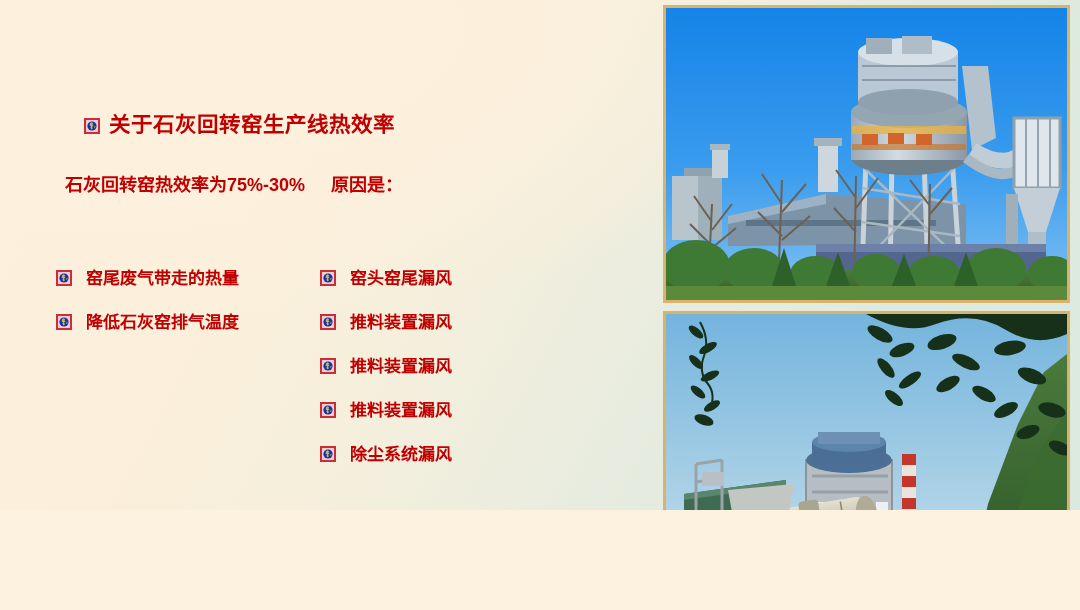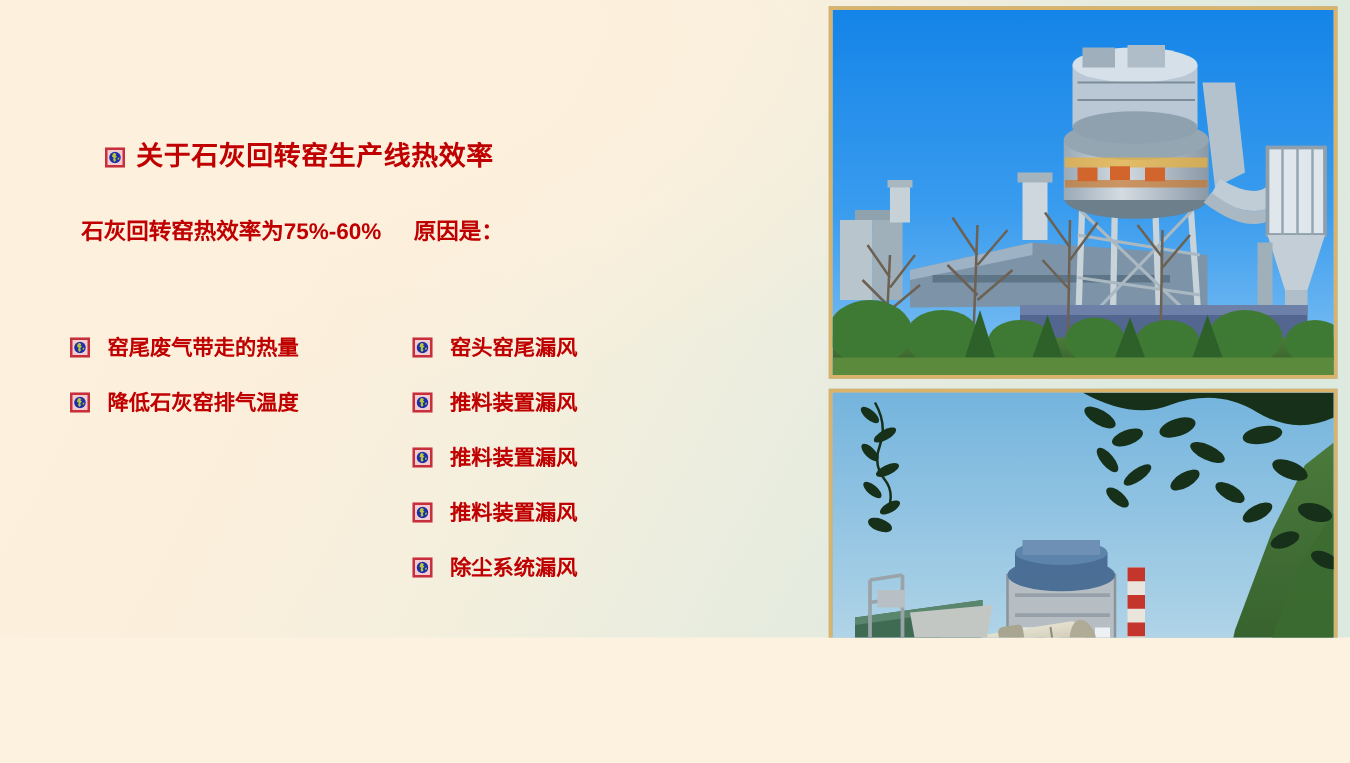--- a/index.html
+++ b/index.html
@@ -39,21 +39,21 @@
     box-sizing:border-box;
     border:2px solid #c7303a;
     background:#f3ccd2;
     display:inline-block;
   }
   .globe svg{position:absolute;left:1px;top:1px;display:block;}
 
   
   .col{position:absolute;display:flex;flex-direction:column;}
   .col-left{left:56px;top:256px;}
-  .col-right{left:330px;top:256px;}
+  .col-right{left:320px;top:256px;}
   .bullet{
     display:flex;align-items:center;gap:14px;height:44px;
   }
   .bullet .label{
     color:#c00000;font-size:17px;font-weight:bold;white-space:nowrap;line-height:1;
   }
   .bullet.indent .label{padding-left:8px;}
 
   
   .conclusion{
@@ -80,21 +80,21 @@
     <span class="globe">
       <svg width="10" height="10" viewBox="0 0 10 10">
         <circle cx="5" cy="5" r="4.6" fill="#1a2fa8"></circle>
         <path d="M4.2 1.2 L6.2 2.1 L5.4 3.4 L6.6 4.2 L5.2 5.6 L5.8 7.4 L4.4 8.6 L3.4 6.8 L4.0 5.2 L2.6 4.4 L3.0 2.6 Z" fill="#b6c43a"></path>
         <path d="M7.2 5.4 L8.6 5.0 L8.2 6.6 L7.0 6.8 Z" fill="#b6c43a"></path>
       </svg>
     </span>
     <span class="title-text">关于石灰回转窑生产线热效率</span>
   </div>
 
-  <div class="subtitle"><span>石灰回转窑热效率为75%-60%</span><span class="gap"></span><span>原因是：</span></div>
+  <div class="subtitle"><span>石灰回转窑热效率为75%-30%</span><span class="gap"></span><span>原因是：</span></div>
 
   <div class="col col-left">
 
     <div class="bullet">
       <span class="globe">
         <svg width="10" height="10" viewBox="0 0 10 10">
           <circle cx="5" cy="5" r="4.6" fill="#1a2fa8"></circle>
           <path d="M4.2 1.2 L6.2 2.1 L5.4 3.4 L6.6 4.2 L5.2 5.6 L5.8 7.4 L4.4 8.6 L3.4 6.8 L4.0 5.2 L2.6 4.4 L3.0 2.6 Z" fill="#b6c43a"></path>
           <path d="M7.2 5.4 L8.6 5.0 L8.2 6.6 L7.0 6.8 Z" fill="#b6c43a"></path>
         </svg>

